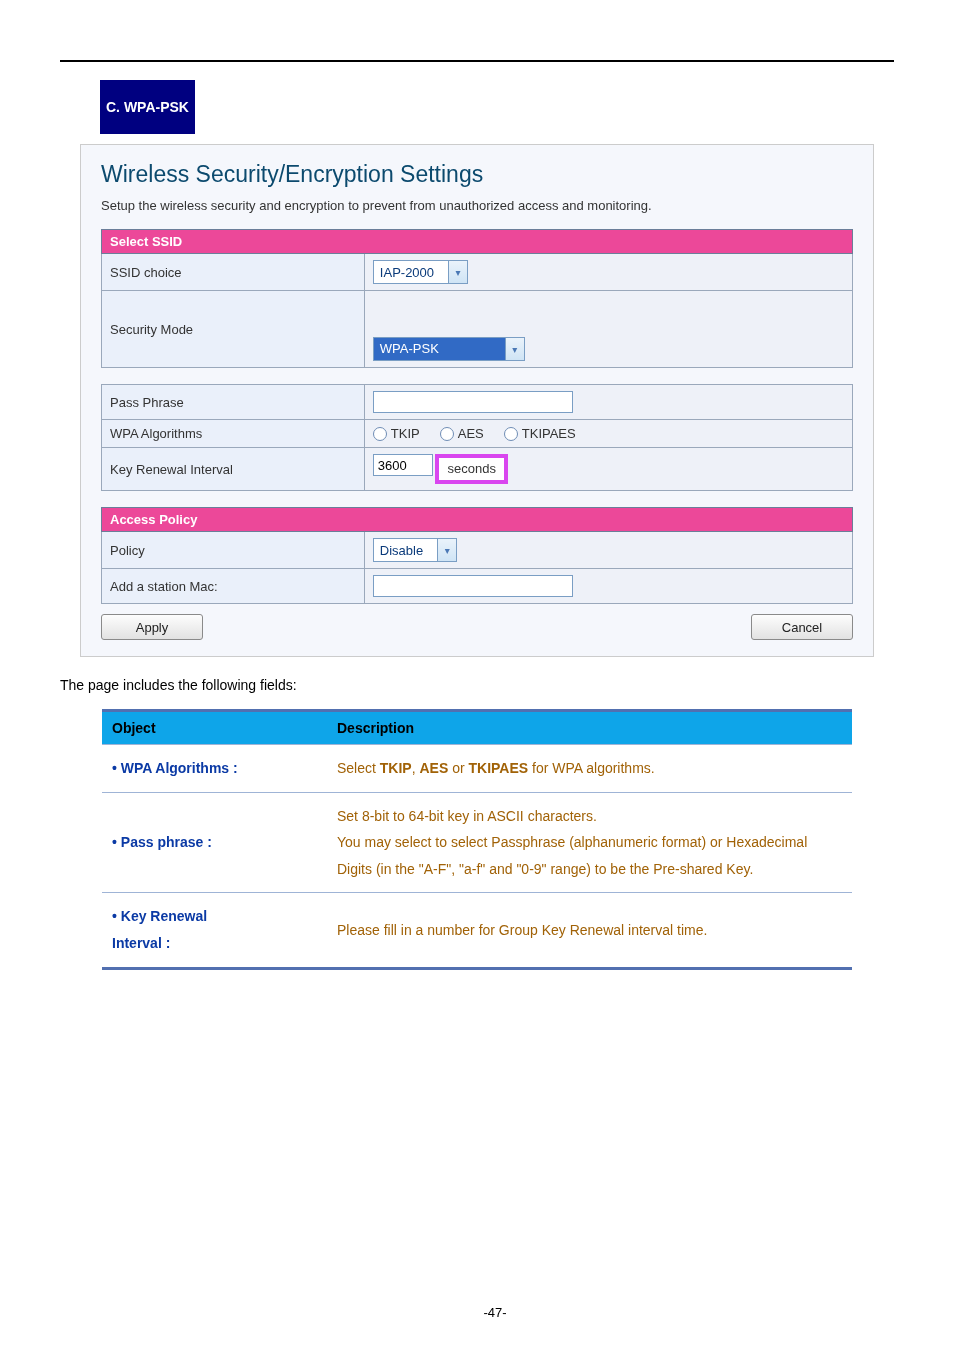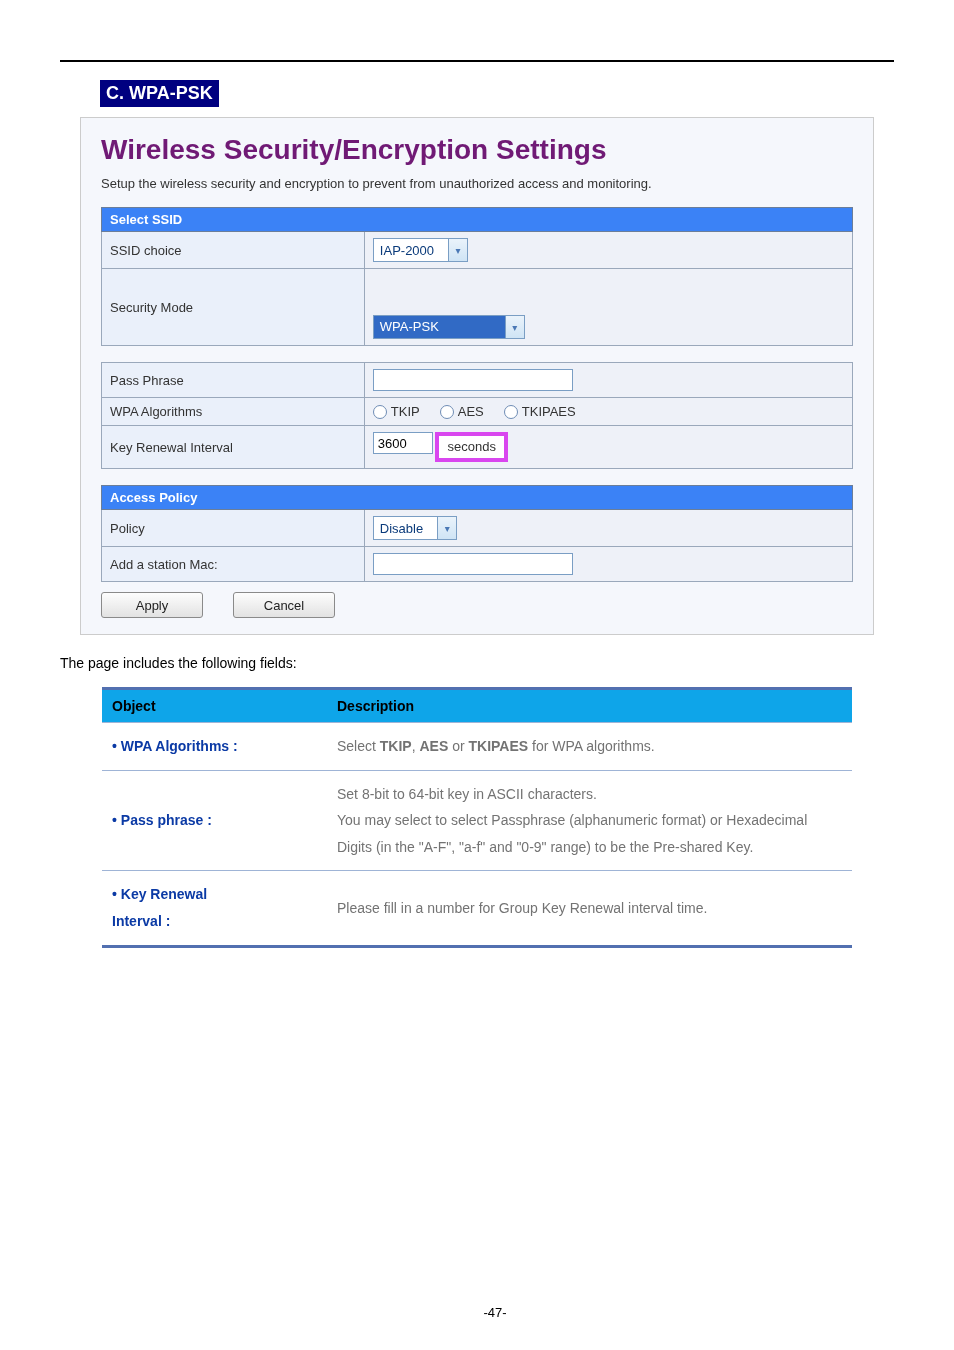--- a/index.html
+++ b/index.html
@@ -17,50 +17,50 @@
   }
   .top-rule {
     border-top: 2px solid #000;
     margin-bottom: 18px;
   }
   .section-tag {
     display: inline-block;
     background: #000080;
     color: #fff;
     font-weight: bold;
-    font-size: 18px;
-    padding: 3px 6px;
+    font-size: 14px;
+    padding: 19px 6px;
     margin-left: 40px;
     margin-bottom: 10px;
   }
   .panel {
     border: 1px solid #ccc;
     background: #f5f7fc;
     margin: 0 20px 20px 20px;
     padding: 14px 20px 16px 20px;
   }
   .panel-title {
-    color: #701a75;
-    font-weight: bold;
-    font-size: 28px;
+    color: #0c4a6e;
+    font-weight: normal;
+    font-size: 23px;
     margin: 2px 0 10px 0;
   }
   .panel-sub {
     font-size: 13px;
     color: #333;
     margin-bottom: 16px;
   }
   table.cfg {
     width: 100%;
     border-collapse: collapse;
     border: 1px solid #6b7e99;
     margin-bottom: 16px;
   }
   table.cfg th.bar {
-    background: #3b82f6;
+    background: #ec4899;
     color: #fff;
     font-size: 13px;
     font-weight: bold;
     text-align: left;
     padding: 4px 8px;
     border: 1px solid #6b7e99;
   }
   table.cfg td {
     border: 1px solid #9aa8bb;
     padding: 6px 8px;
@@ -117,21 +117,21 @@
     width:12px;height:12px;border:1px solid #6f8db5;border-radius:50%;background:#fff;
   }
   .btn {
     display:inline-flex;align-items:center;justify-content:center;
     min-width:100px;height:24px;
     border:1px solid #8a8a8a;border-radius:3px;
     background:linear-gradient(#fdfdfd,#e2e2e2);
     font-size:13px;color:#222;
   }
   .btn-row {
-    display:flex;gap:30px;justify-content:flex-start;margin-top:1px;
+    display:flex;gap:30px;justify-content:space-between;margin-top:1px;
   }
   .fig-caption {
     text-align:center;font-weight:bold;font-size:13px;margin:22px 0 24px 0;
   }
   .body-text {
     font-size:14px;color:#000;margin:0 0 16px 0;
   }
   
   table.desc {
     width: 750px;
@@ -145,21 +145,21 @@
     font-size:14px;font-weight:bold;text-align:left;
     padding:8px 10px;
     border-bottom:1px solid #9fb4d6;
   }
   table.desc th.obj {width:30%;}
   table.desc td {
     padding:10px 10px;
     font-size:14px;
     vertical-align: middle;
     border-bottom:1px solid #9fb4d6;
-    color:#737373;
+    color:#a16207;
     line-height:1.9;
   }
   table.desc td.obj {
     color:#0b3aa5;font-weight:bold;
   }
   table.desc td.obj::before {
     content:"• ";
     color:#0b3aa5;
     font-weight:bold;
   }

